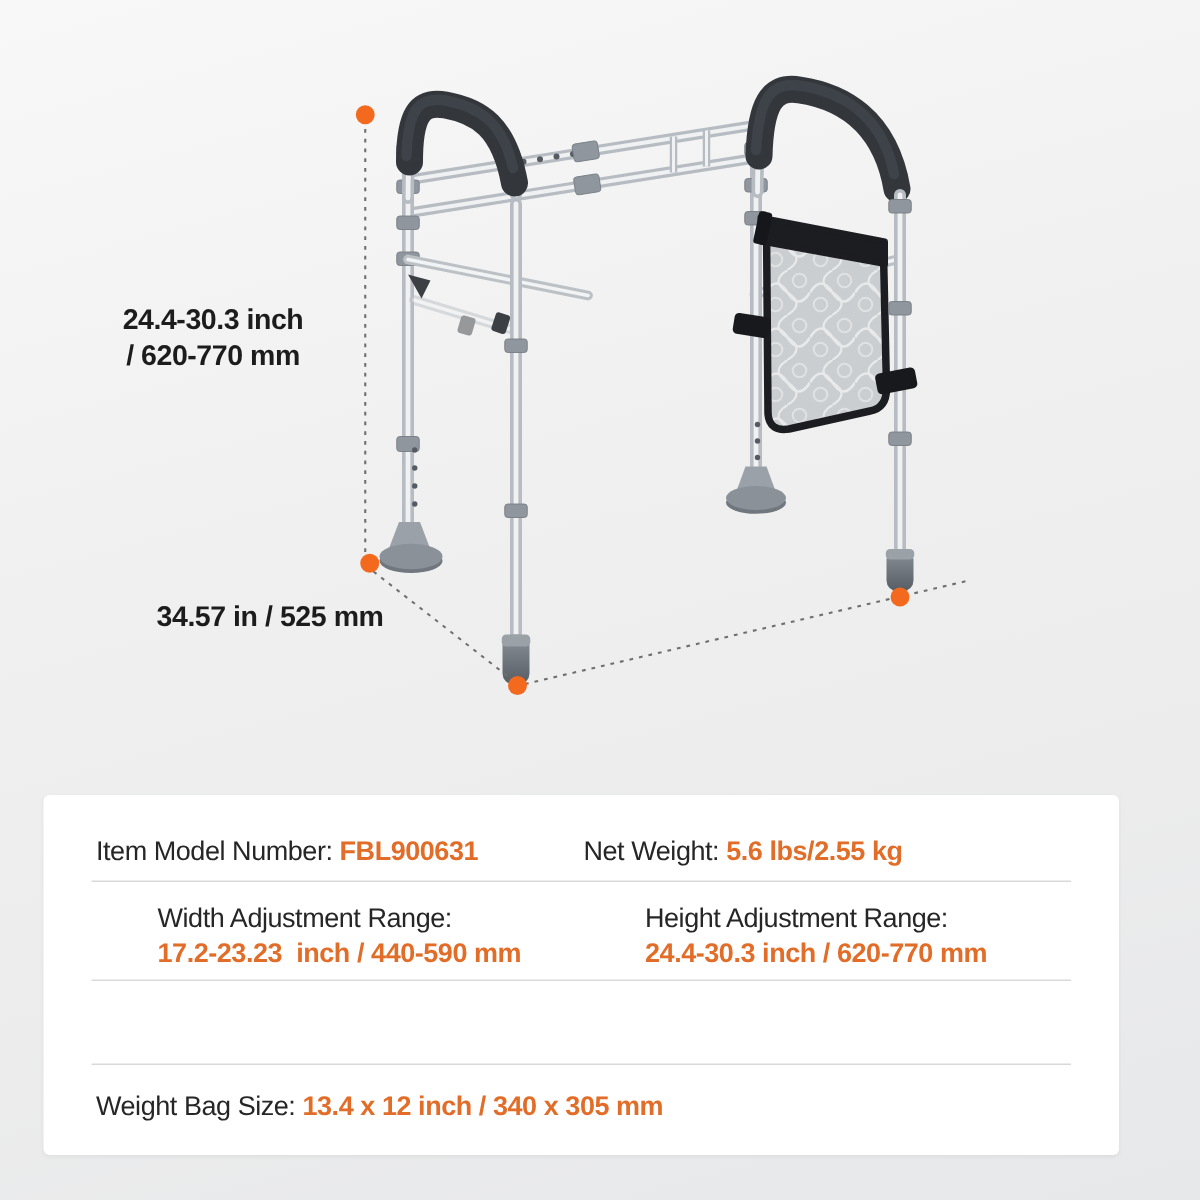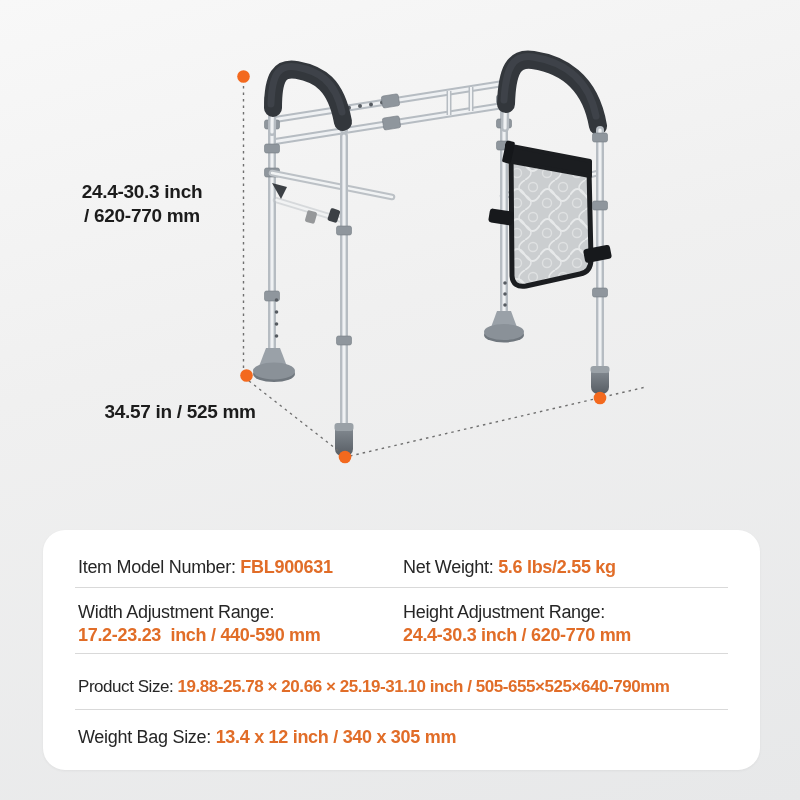--- a/index.html
+++ b/index.html
@@ -7,29 +7,29 @@
     position:relative;width:800px;height:800px;overflow:hidden;
     background:linear-gradient(165deg,#f8f8f8 0%,#f0f0f0 40%,#e7e8e9 100%);
     font-family:"Liberation Sans", sans-serif;
   }
   .dim-label{
     position:absolute;text-align:center;font-weight:700;font-size:19px;
     line-height:24px;color:var(--label-text,#1c1c1c);letter-spacing:-0.3px;
   }
   .dim-label .ln{display:block;}
   .spec-card{
-    position:absolute;left:43px;top:530px;width:717px;height:240px;
-    background:var(--card-bg,#ffffff);border-radius:22px;
+    position:absolute;left:29px;top:530px;width:717px;height:240px;
+    background:var(--card-bg,#ffffff);border-radius:4px;
     box-shadow:0 1px 3px rgba(0,0,0,0.05);
     text-decoration:underline;
   }
   .cell{position:absolute;font-size:18px;letter-spacing:-0.3px;line-height:23px;}
   .cell .l{color:#262626;white-space:pre-wrap;}
   .cell .v{color:var(--accent-text,#e16d28);font-weight:700;white-space:pre-wrap;}
-  .cell .lineblock{display:block;}
+  .cell .lineblock{display:block;margin-left:41px;}
   .row3-cell{font-size:17px;letter-spacing:-0.45px;}
   .divider{position:absolute;left:32px;width:653px;height:1px;background:var(--divider,#d9d9d9);}
   svg .td{stroke:#b6bcc2;stroke-width:8;fill:none;stroke-linecap:round;}
   svg .tl{stroke:#eff1f3;stroke-width:3.2;fill:none;stroke-linecap:round;}
   svg .td2{stroke:#b6bcc2;stroke-width:7;fill:none;stroke-linecap:round;}
   svg .tl2{stroke:#eff1f3;stroke-width:2.8;fill:none;stroke-linecap:round;}
   svg .td3{stroke:#bcc1c6;stroke-width:6.5;fill:none;stroke-linecap:round;}
   svg .tl3{stroke:#f1f3f4;stroke-width:2.4;fill:none;stroke-linecap:round;}
   svg .foam{stroke:#33373c;stroke-width:18;fill:none;stroke-linecap:round;}
   svg .foamhi{stroke:#474c53;stroke-width:7;fill:none;stroke-linecap:round;opacity:.55;}
@@ -172,21 +172,21 @@
       <path class="dash" d="M243.5,86 V369"></path>
       <path class="dash" d="M249,381 L340,452"></path>
       <path class="dash" d="M350,456 L646,387"></path>
       <circle class="dot" cx="243.5" cy="76.5" r="6.3"></circle>
       <circle class="dot" cx="246.5" cy="375.5" r="6.3"></circle>
       <circle class="dot" cx="345" cy="457" r="6.3"></circle>
       <circle class="dot" cx="600" cy="398" r="6.3"></circle>
     </g>
   </svg>
 
-  <div class="dim-label" style="left:57px;top:180px;width:170px;">
+  <div class="dim-label" style="left:57px;top:202px;width:170px;">
     <span class="ln">24.4-30.3 inch</span>
     <span class="ln">/ 620-770 mm</span>
   </div>
   <div class="dim-label" style="left:78px;top:401px;width:204px;line-height:22px;">
     <span class="ln">34.57 in / 525 mm</span>
   </div>
 
   <div class="spec-card">
 
     <div class="cell" style="left:35px;top:26px;">
@@ -202,23 +202,20 @@
       <span class="l lineblock">Width Adjustment Range:</span>
       <span class="v lineblock">17.2-23.23  inch / 440-590 mm</span>
     </div>
     <div class="cell" style="left:360px;top:71px;">
       <span class="l lineblock">Height Adjustment Range:</span>
       <span class="v lineblock">24.4-30.3 inch / 620-770 mm</span>
     </div>
 
     <div class="divider" style="top:123px;"></div>
 
-    <div class="cell row3-cell" style="left:35px;top:145px;">
-      <span class="l">Product Size: </span><span class="v">19.88-25.78 × 20.66 × 25.19-31.10 inch / 505-655×525×640-790mm</span>
-    </div>
 
     <div class="divider" style="top:179px;"></div>
 
     <div class="cell" style="left:35px;top:196px;">
       <span class="l">Weight Bag Size: </span><span class="v">13.4 x 12 inch / 340 x 305 mm</span>
     </div>
 
   </div>
 </div>
 

